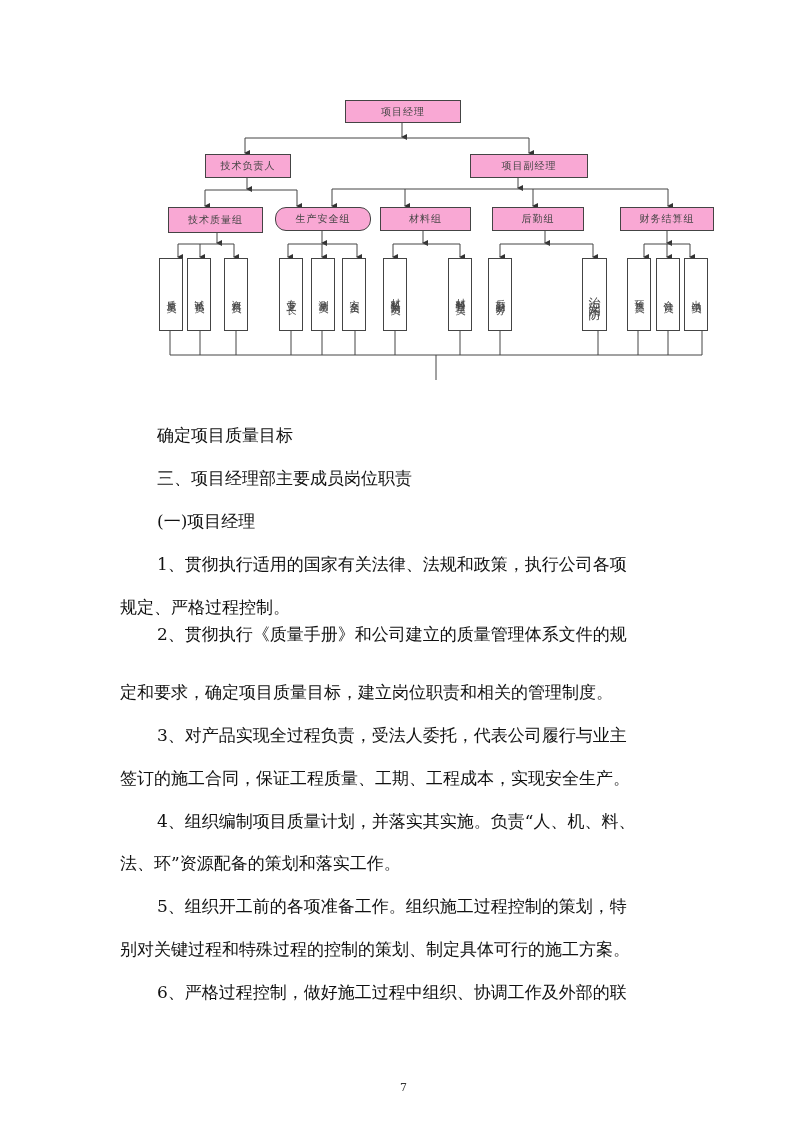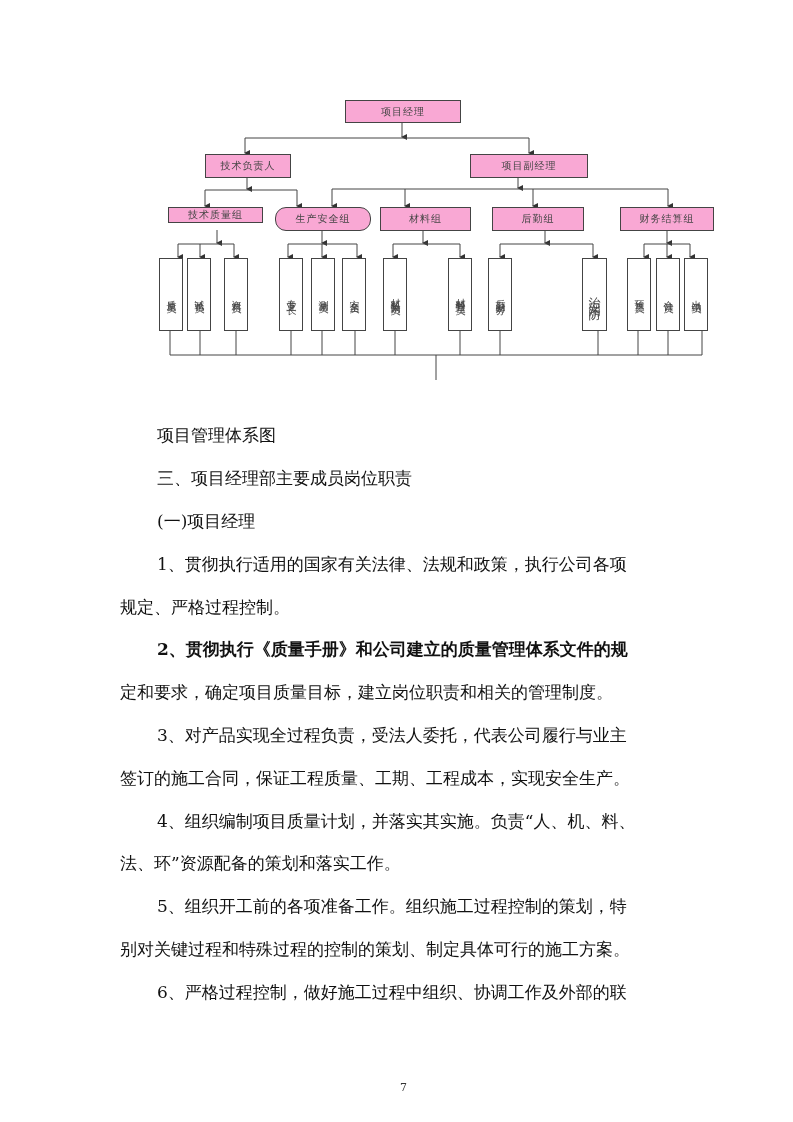--- a/index.html
+++ b/index.html
@@ -89,21 +89,21 @@
       <line x1="702" y1="330" x2="702" y2="355"></line>
       <line x1="170" y1="355" x2="702" y2="355"></line>
       <line x1="436" y1="355" x2="436" y2="380"></line>
     </g>
   </svg>
 
   <div class="box" style="left:345px;top:100px;width:116px;height:23px;">项目经理</div>
   <div class="box" style="left:205px;top:154px;width:86px;height:24px;">技术负责人</div>
   <div class="box" style="left:470px;top:154px;width:118px;height:24px;">项目副经理</div>
 
-  <div class="box" style="left:168px;top:207px;width:95px;height:16px;">技术质量组</div>
+  <div class="box" style="left:168px;top:207px;width:95px;height:26px;">技术质量组</div>
   <div class="box" style="left:275px;top:207px;width:96px;height:24px;border-radius:11px;">生产安全组</div>
   <div class="box" style="left:380px;top:207px;width:91px;height:24px;">材料组</div>
   <div class="box" style="left:492px;top:207px;width:92px;height:24px;">后勤组</div>
   <div class="box" style="left:620px;top:207px;width:94px;height:24px;">财务结算组</div>
 
   <div class="vbox" style="left:159px;top:258px;width:24px;height:73px;">质量员</div>
   <div class="vbox" style="left:187px;top:258px;width:24px;height:73px;">试验员</div>
   <div class="vbox" style="left:224px;top:258px;width:24px;height:73px;">资料员</div>
 
   <div class="vbox" style="left:279px;top:258px;width:24px;height:73px;">专业工长</div>
@@ -115,28 +115,28 @@
 
   <div class="vbox" style="left:488px;top:258px;width:24px;height:73px;">后勤财务</div>
   <div class="vbox big" style="left:582px;top:258px;width:25px;height:73px;">治安消防</div>
 
   <div class="vbox" style="left:627px;top:258px;width:24px;height:73px;">预算员</div>
   <div class="vbox" style="left:656px;top:258px;width:24px;height:73px;">会计员</div>
   <div class="vbox" style="left:684px;top:258px;width:24px;height:73px;">出纳员</div>
 
 </div>
 
-<div class="para" style="left:157px;top:425px;">项目管理体系图</div>
+<div class="para" style="left:157px;top:425px;">确定项目质量目标</div>
 <div class="para" style="left:157px;top:468px;">三、项目经理部主要成员岗位职责</div>
 <div class="para" style="left:157px;top:511px;">(一)项目经理</div>
 
 <div class="para" style="left:157px;top:554px;">1、贯彻执行适用的国家有关法律、法规和政策，执行公司各项</div>
 <div class="para" style="left:120px;top:597px;">规定、严格过程控制。</div>
 
-<div class="para" style="left:157px;top:639px;font-weight:bold;">2、贯彻执行《质量手册》和公司建立的质量管理体系文件的规</div>
+<div class="para" style="left:157px;top:624px;">2、贯彻执行《质量手册》和公司建立的质量管理体系文件的规</div>
 <div class="para" style="left:120px;top:682px;">定和要求，确定项目质量目标，建立岗位职责和相关的管理制度。</div>
 
 <div class="para" style="left:157px;top:725px;">3、对产品实现全过程负责，受法人委托，代表公司履行与业主</div>
 <div class="para" style="left:120px;top:768px;">签订的施工合同，保证工程质量、工期、工程成本，实现安全生产。</div>
 
 <div class="para" style="left:157px;top:811px;">4、组织编制项目质量计划，并落实其实施。负责“人、机、料、</div>
 <div class="para" style="left:120px;top:853px;">法、环”资源配备的策划和落实工作。</div>
 
 <div class="para" style="left:157px;top:896px;">5、组织开工前的各项准备工作。组织施工过程控制的策划，特</div>
 <div class="para" style="left:120px;top:939px;">别对关键过程和特殊过程的控制的策划、制定具体可行的施工方案。</div>

